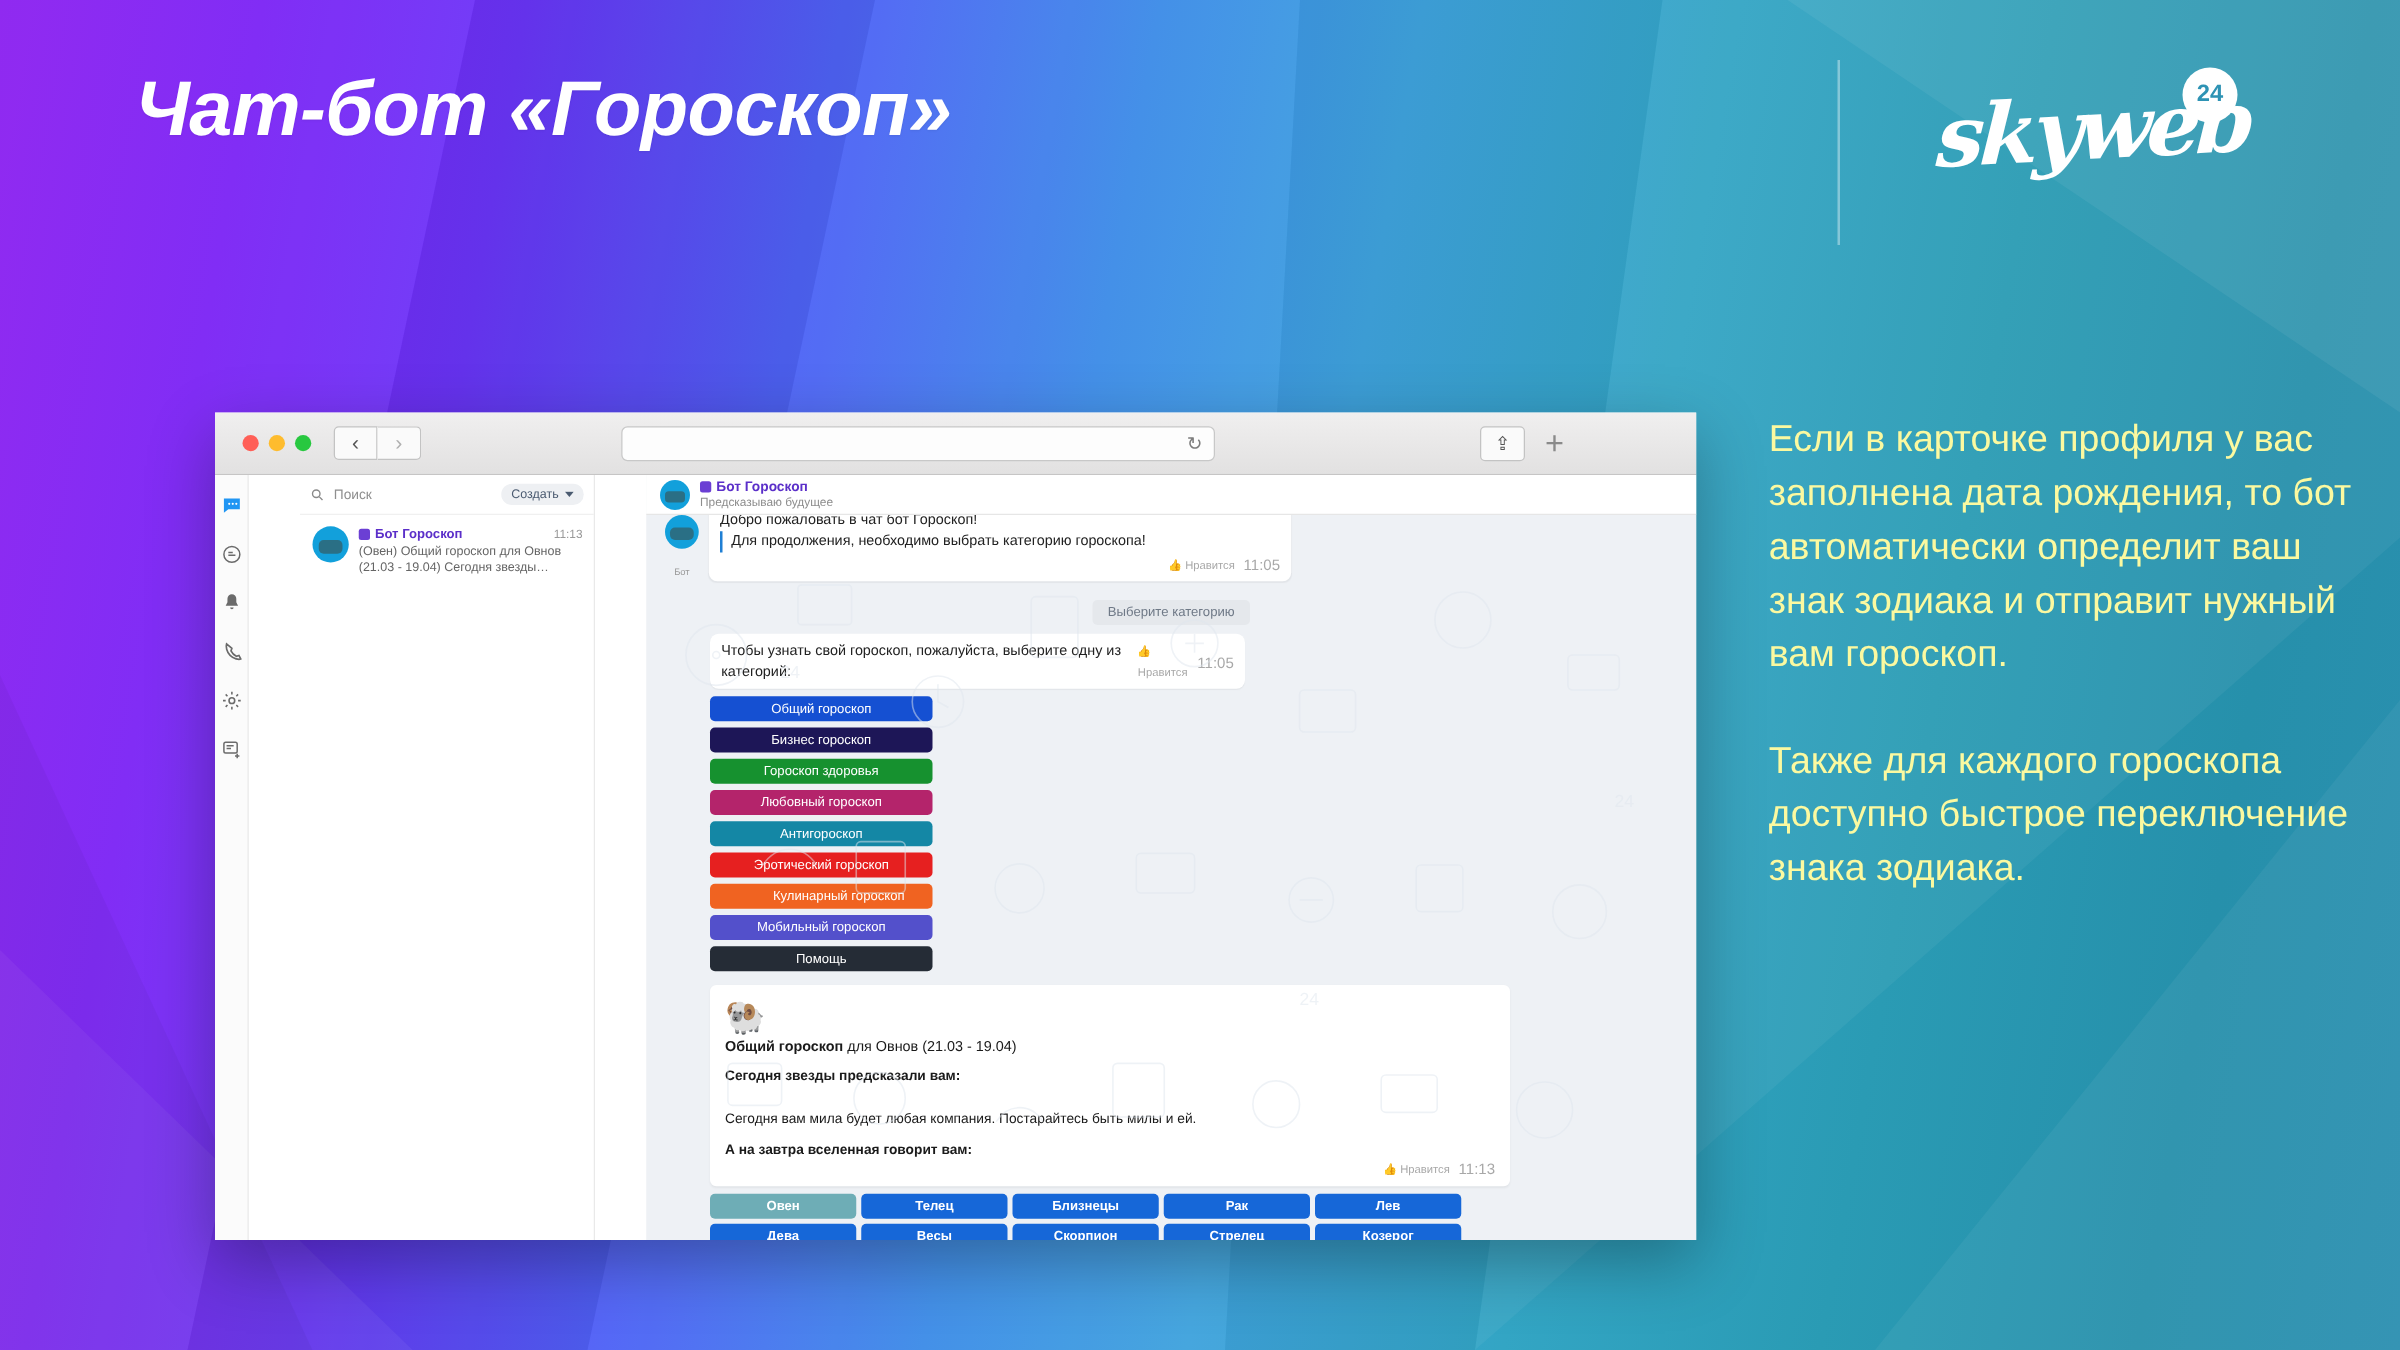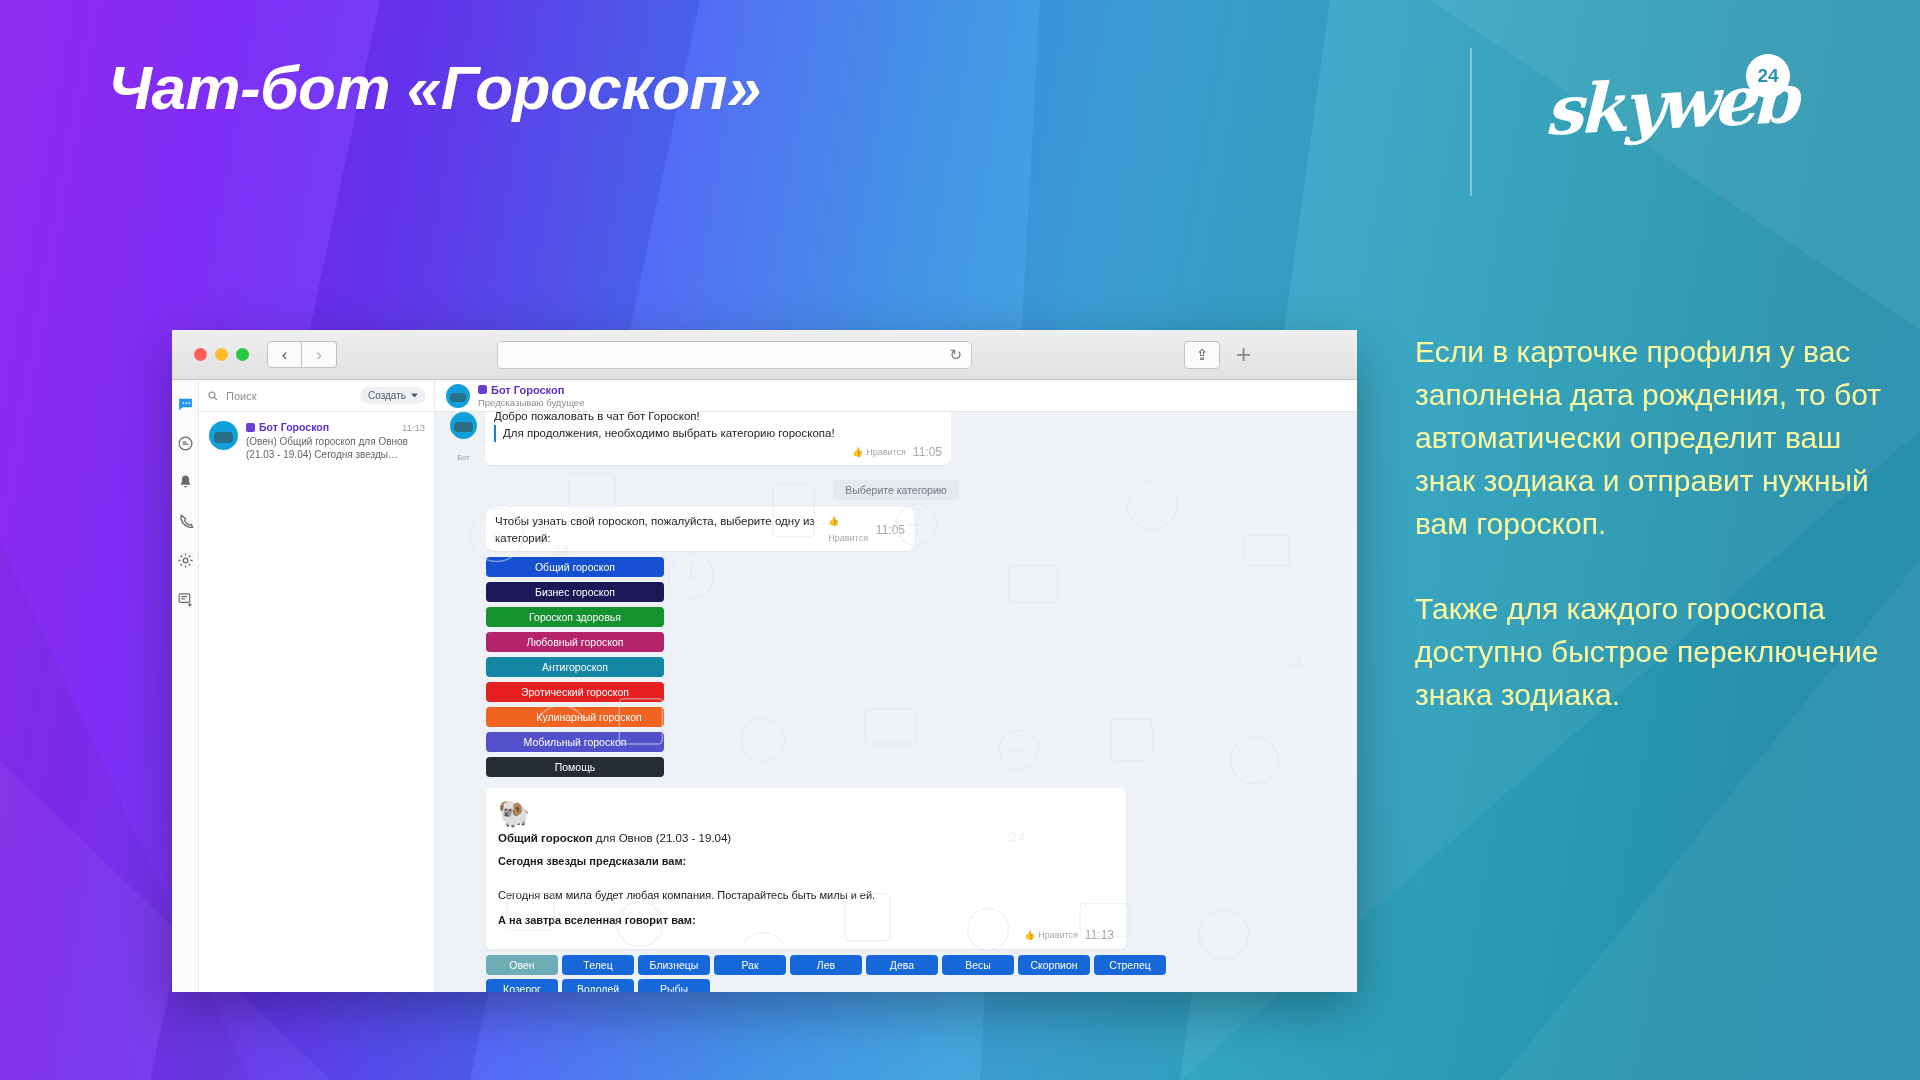--- a/index.html
+++ b/index.html
@@ -95,21 +95,21 @@
     position:absolute; left:1012px; width:36px; height:28px;
     background:#fafafa; border:1px solid #c3c3c3; border-radius:4px;
     display:flex; align-items:center; justify-content:center;
     font-size:15px; color:#555;
   }
   .plus {
     position:absolute; left:1064px; font-size:26px; color:#8a8a8a; font-weight:300;
   }
 
   
-  .app { display:flex; height:612px; }
+  .app { display:flex; height:612px;gap:41px; }
 
   
   .rail {
     width:27px; background:#fbfbfb; border-right:1px solid #e9e9e9;
     padding-top:16px; display:flex; flex-direction:column; align-items:center; gap:22px;
     position:relative;
   }
   .rail .ic { width:17px; height:17px; display:block; }
 
   
@@ -199,22 +199,22 @@
   }
   .card .ram { font-size:26px; line-height:30px; }
   .card .hd { font-size:11.5px; color:#1a1a1a; margin-top:4px; }
   .card .hd b { font-weight:bold; }
   .card .sec { margin-top:11px; }
   .card .sec .lb { font-size:11px; font-weight:bold; color:#1a1a1a;}
   .card .sec .tx { font-size:11px; color:#1a1a1a; line-height:16px; margin-top:20px;}
 
   .zodiac { margin:6px 0 0 37px; display:flex; flex-wrap:wrap; gap:4px; width:700px; }
   .zbtn {
-    width:72px; background:#1667d8; color:#fff; font-size:10.5px;
-    text-align:center; padding:4px 0; border-radius:4px;
+    width:117px; background:#1667d8; color:#fff; font-size:10.5px;
+    text-align:center; padding:4px 0; border-radius:4px;font-weight:bold;
   }
   .zbtn.active { background:#6eadb6; }
 </style>
 </head>
 <body>
 
 <div id="bg">
   <div class="base"></div>
   <svg viewBox="0 0 1920 1080" preserveAspectRatio="none">
     <polygon points="0,0 380,0 150,1080 0,1080" fill="#ffffff" opacity="0.05"></polygon>

